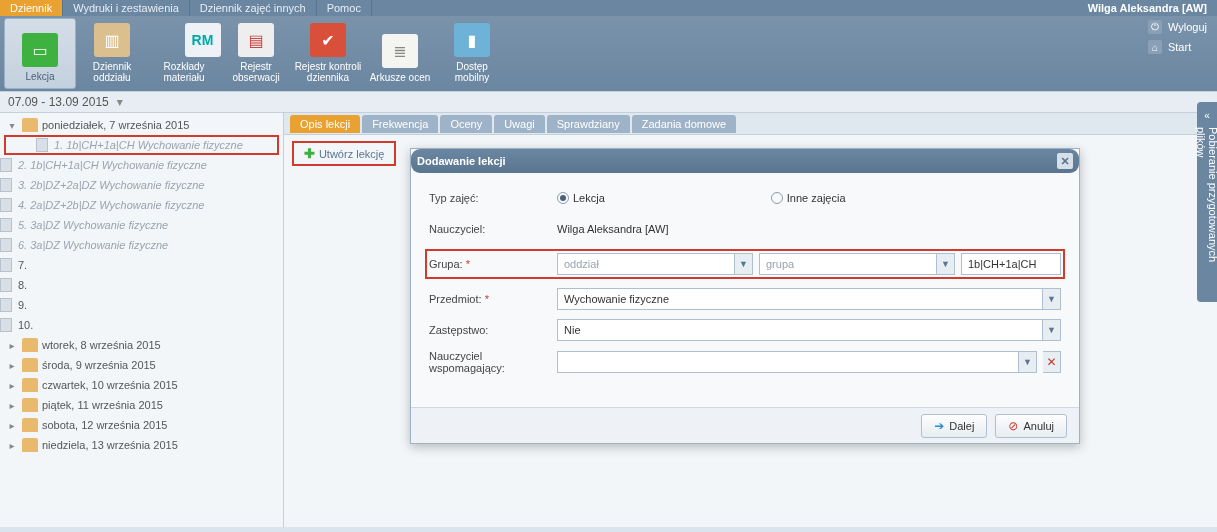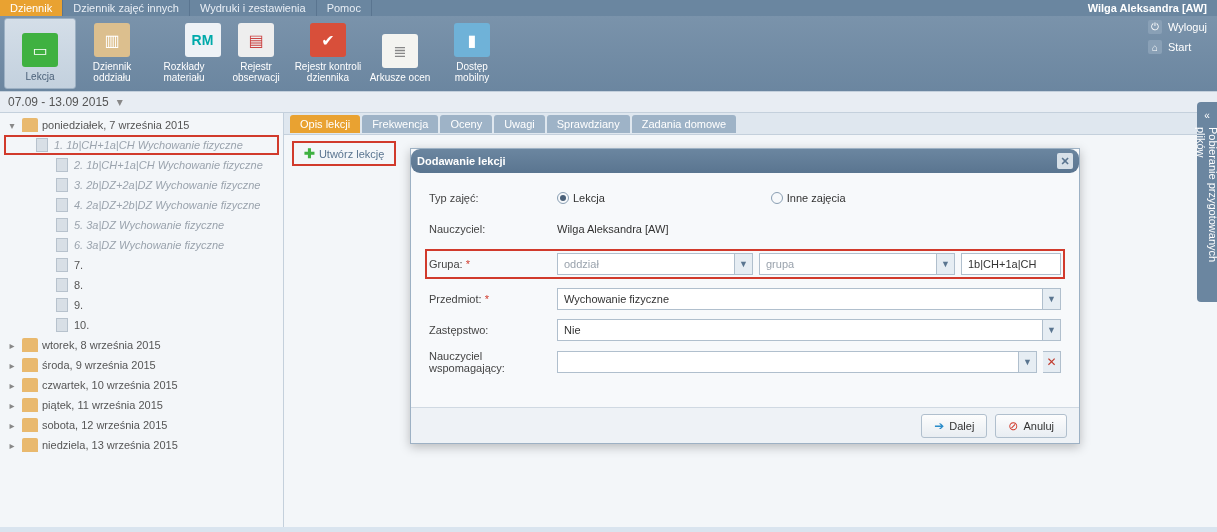--- a/index.html
+++ b/index.html
@@ -32,21 +32,21 @@
   
   .datebar { height: 22px; background: #e8edf3; border-top: 1px solid #c4d0dc; border-bottom: 1px solid #c4d0dc; display: flex; align-items: center; padding: 0 8px; font-size: 12px; color: #555; }
   .date-arrow { width:14px; height:14px; display:inline-flex; align-items:center; justify-content:center; color:#888; cursor:pointer; margin-left:4px;}
 
   
   .content { display: flex; height: calc(100% - 118px); }
   .sidebar { width: 284px; background: #f3f6f9; border-right: 1px solid #c4d0dc; overflow: auto; padding-top: 2px; }
   .tree-node { display: flex; align-items: center; height: 20px; padding-left: 6px; color: #555; cursor: pointer; white-space: nowrap; }
   .tree-node .exp { width: 12px; text-align: center; color: #888; font-size: 10px;}
   .tree-node .folder-icon { width: 16px; height: 14px; background: #e9b96e; border-radius: 2px 2px 0 0; margin: 0 4px; position:relative;}
-  .tree-leaf { display:flex; align-items:center; height:20px; padding-left: 36px; color:#9aa3ad; font-style: italic; white-space:nowrap; overflow:hidden; text-overflow:ellipsis;margin-left:20px;}
+  .tree-leaf { display:flex; align-items:center; height:20px; color:#9aa3ad; font-style: italic; white-space:nowrap; overflow:hidden; text-overflow:ellipsis;}
   .tree-leaf.plain { font-style: normal; color:#555;}
   .tree-leaf .doc-icon { width:12px; height:14px; background:#d8dfe6; border:1px solid #b7c2cd; margin-right:6px; flex-shrink:0;}
   .tree-leaf.selected { border:2px solid #d13a2c; margin:0 4px 0 4px; padding-left:30px;}
 
   .main { flex: 1; position: relative; background: #f3f6f9; }
 
   
   .inner-tabs { height: 22px; background: #dfe7ef; border-bottom: 1px solid #c4d0dc; display: flex; align-items: center; padding-left: 6px; }
   .inner-tab { padding: 3px 10px; background: #9eb3c7; color: #fff; margin-right: 2px; border-top-left-radius: 3px; border-top-right-radius: 3px; font-size: 11px; cursor:pointer; }
   .inner-tab.active { background: #e9a231; }
@@ -89,22 +89,22 @@
   .vtab { position:absolute; right:0; top:102px; width:20px; height:200px; background:#6b86a0; color:#fff; writing-mode: vertical-rl; text-orientation: mixed; font-size:11px; display:flex; align-items:center; justify-content:flex-start; padding:8px 0; border-top-left-radius:4px; border-bottom-left-radius:4px; cursor:pointer;}
   .vtab .pin { writing-mode:horizontal-tb; margin-bottom:6px; font-size:10px;}
 
   .dim { color:#9aa3ad; font-style:italic;}
 </style>
 </head>
 <body>
 
 <div class="menubar">
   <div class="menu-tab active">Dziennik</div>
+  <div class="menu-tab">Wydruki i zestawienia</div>
   <div class="menu-tab">Dziennik zajęć innych</div>
-  <div class="menu-tab">Wydruki i zestawienia</div>
   <div class="menu-tab">Pomoc</div>
   <div class="spacer"></div>
   <div class="user-name">Wilga Aleksandra [AW]</div>
 </div>
 
 <div class="ribbon">
   <div class="ribbon-group">
     <div class="ribbon-item active">
       <div class="ribbon-icon green">▭</div>
       <span>Lekcja</span>

